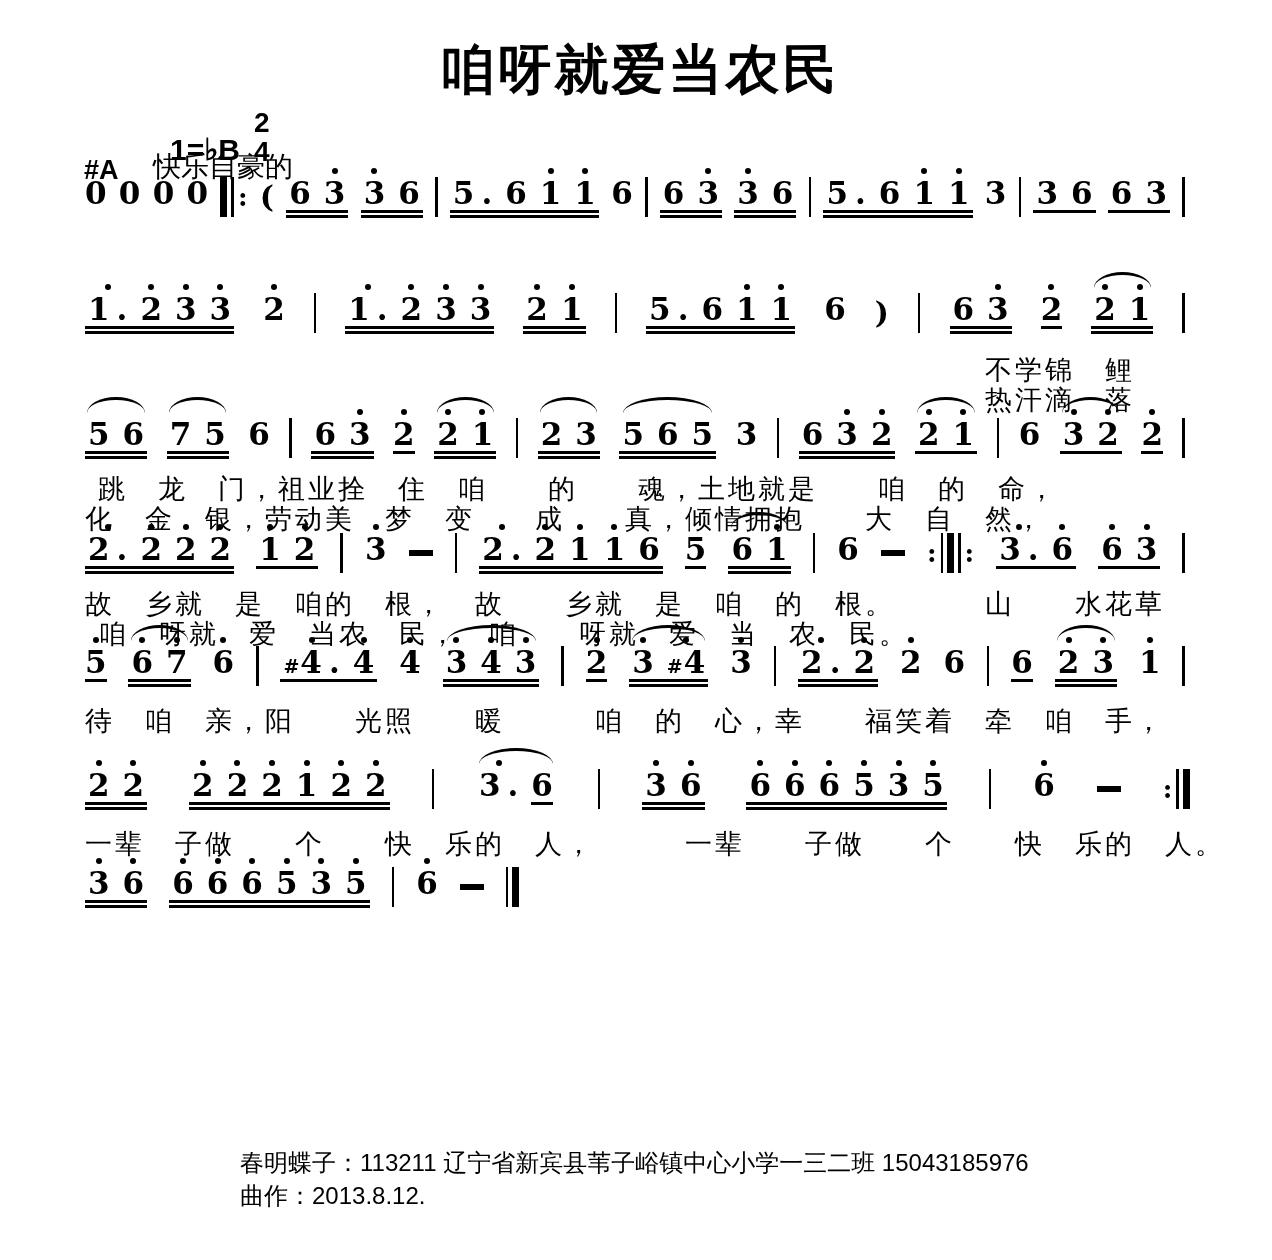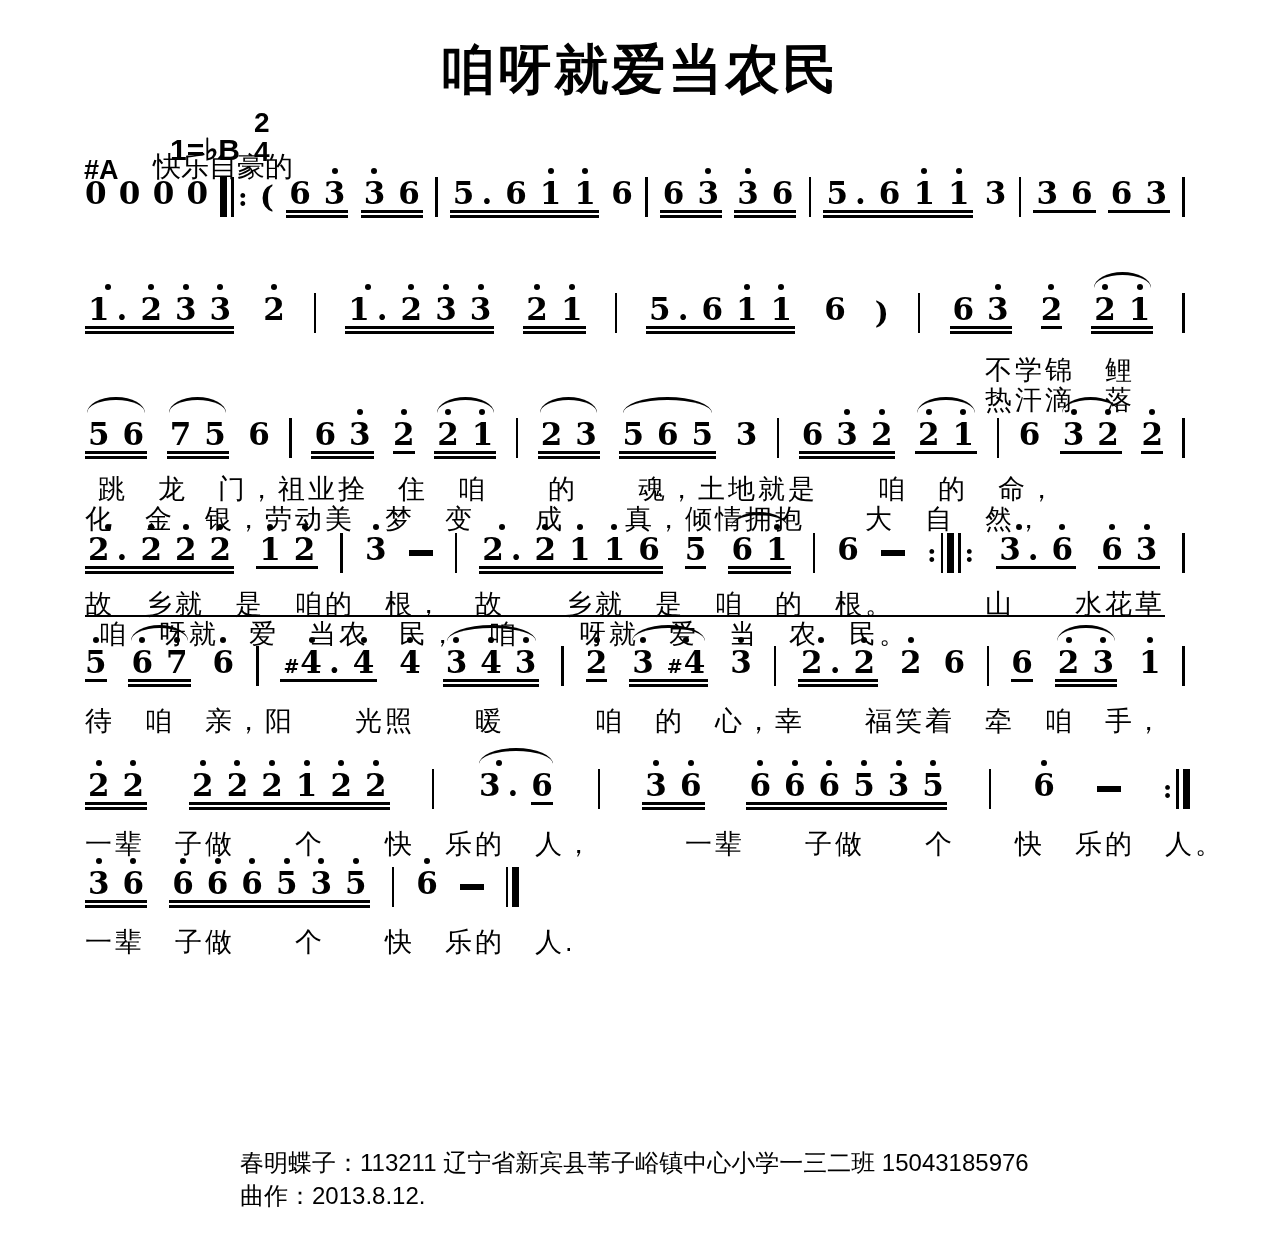--- a/index.html
+++ b/index.html
@@ -822,21 +822,21 @@
               <div class="dr">
                 <span>3</span>
               </div>
             </div>
             <div class="beam" style="bottom: -4px;"></div>
           </div>
           <div class="barwrap">
             <div class="bl"></div>
           </div>
         </div>
-        <div class="lyr" style="left: 0px; top: 62px; text-decoration: underline;">故　乡就　是　咱的　根，　故　　乡就　是　咱　的　根。　　　山　　水花草</div>
+        <div class="lyr" style="left: 0px; top: 62px;">故　乡就　是　咱的　根，　故　　乡就　是　咱　的　根。　　　山　　水花草</div>
         <div class="lyr" style="left: 14px; top: 92px;">咱　呀就　爱　当农　民，　咱　　呀就　爱　当　农　民。</div>
       </div>
       <div class="system" style="top: 637px; width: 1100px;">
         <div class="notesrow">
           <div class="note">
             <div class="hd"></div>
             <div class="dr">
               <span>5</span>
             </div>
             <div class="beam" style="bottom: -4px;"></div>
@@ -1239,21 +1239,20 @@
             <div class="dr">
               <span>6</span>
             </div>
           </div>
           <div class="dash"></div>
           <div class="barwrap">
             <div class="bl"></div>
             <div class="blk"></div>
           </div>
         </div>
-        <div class="lyr" style="left: 0px; top: 66px;">一辈　子做　　个　　快　乐的　人.</div>
       </div>
     </div>
 
   <div class="footer">
     <div>春明蝶子：113211  辽宁省新宾县苇子峪镇中心小学一三二班  15043185976</div>
     <div>曲作：2013.8.12.</div>
   </div>
 </div>
 
 </body></html>

